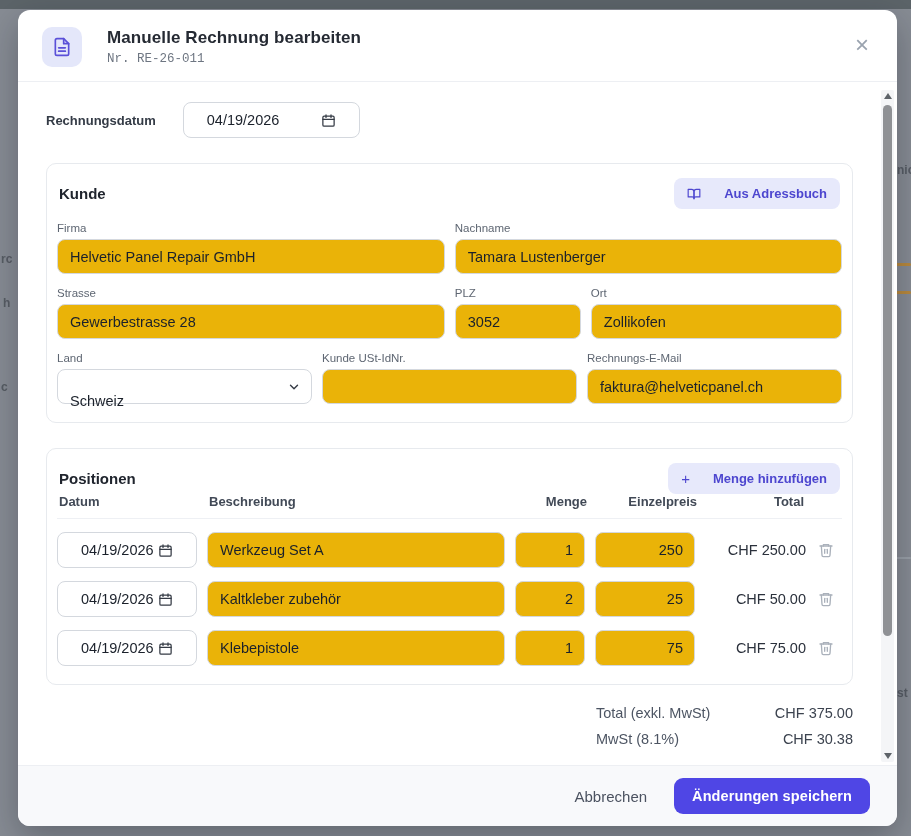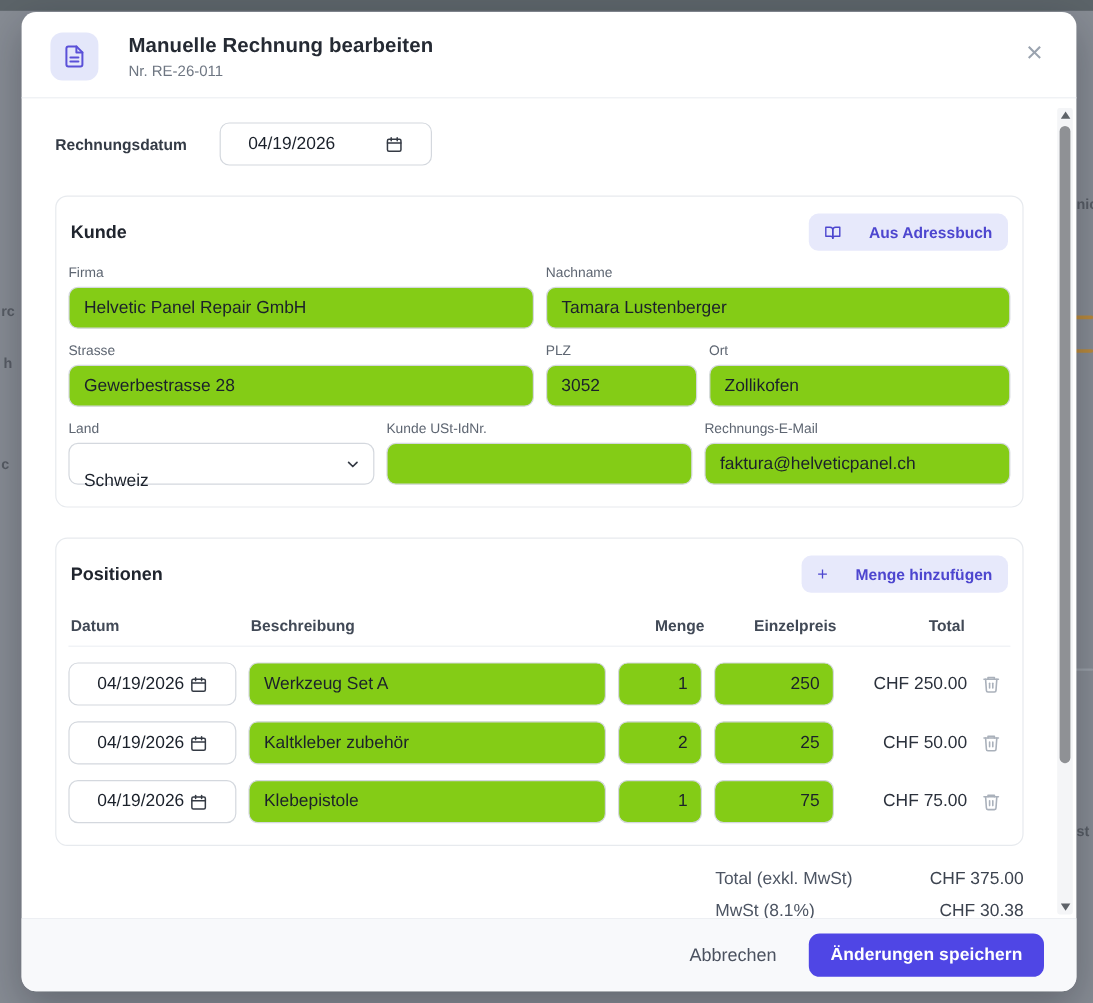--- a/index.html
+++ b/index.html
@@ -30,38 +30,38 @@
     padding:17px 24px 14px 24px;
     border-bottom:1px solid #edeff3;
   }
   .hdr-icon-box {
     width:40px; height:40px; border-radius:10px; background:#e4e7fa;
     display:flex; align-items:center; justify-content:center; flex:0 0 auto;
   }
   .hdr-icon-box svg { width:20px; height:20px; stroke:#5a50d8; }
   .hdr-titles { padding-top:1px; }
   .hdr-title { font-size:17px; font-weight:700; color:#252a33; letter-spacing:.1px; }
-  .hdr-sub { font-size:12.5px; color:#6e7682; margin-top:4px; }
+  .hdr-sub { font-size:12.5px; color:#6e7682; margin-top:4px;font-family:Liberation Mono, monospace; }
   .close-btn {
     margin-left:auto; border:none; background:none; cursor:pointer;
     font-size:24px; line-height:20px; color:#9aa3af; padding:8px 4px 0 0;
     font-family:"Liberation Sans", sans-serif;
   }
 
   
   .modal-body {
     flex:1 1 auto; position:relative; overflow:hidden;
     padding:20px 44px 0 28px;
   }
 
   .form-label-sm { display:block; font-size:11.5px; color:#5e6672; margin-bottom:5px; }
 
   .text-input {
     width:100%; height:35px; border:1px solid #d4d8de; border-radius:8px;
-    padding:4px 12px; font-size:14.5px; color:#1b212b; background:#84cc16;
+    padding:4px 12px; font-size:14.5px; color:#1b212b; background:#eab308;
     font-family:"Liberation Sans", sans-serif; outline:none;
   }
 
   
   .invoice-date-row { display:flex; align-items:center; gap:27px; }
   .invoice-date-row .row-label { font-size:13px; font-weight:700; color:#343b46; }
   .date-box {
     display:flex; align-items:center; justify-content:space-between;
     width:177px; height:36px; border:1px solid #d4d8de; border-radius:8px;
     padding:0 23px; background:#fff; cursor:pointer;
@@ -97,21 +97,21 @@
     padding:0 10px 0 12px; background:#fff; cursor:pointer;
   }
   .select-box .sel-text { font-size:14.5px; color:#1b212b;margin-top:28px; }
   .select-box svg { width:14px; height:14px; stroke:#343a44; }
 
   
   .pos-grid {
     display:grid; grid-template-columns:140px 298px 70px 100px 1fr 26px;
     gap:10px; align-items:center;
   }
-  .pos-header { margin-top:20px; padding:0 2px 9px 2px; border-bottom:1px solid #eef0f4; }
+  .pos-header { margin-top:0; padding:0 2px 9px 2px; border-bottom:1px solid #eef0f4; }
   .pos-header .col-h { font-size:13px; font-weight:600; color:#414956; }
   .col-h.right { text-align:right; }
   .pos-row { margin-top:13px; }
   .pos-row .date-box { width:140px; height:36px; }
   .num-input { text-align:right; padding-right:11px; height:36px; }
   .desc-input { height:36px; }
   .row-total { font-size:14.5px; color:#2b313c; text-align:right; white-space:nowrap; }
   .trash-btn { border:none; background:none; cursor:pointer; padding:2px; display:flex; }
   .trash-btn svg { width:16px; height:16px; stroke:#aab1bb; }
 

